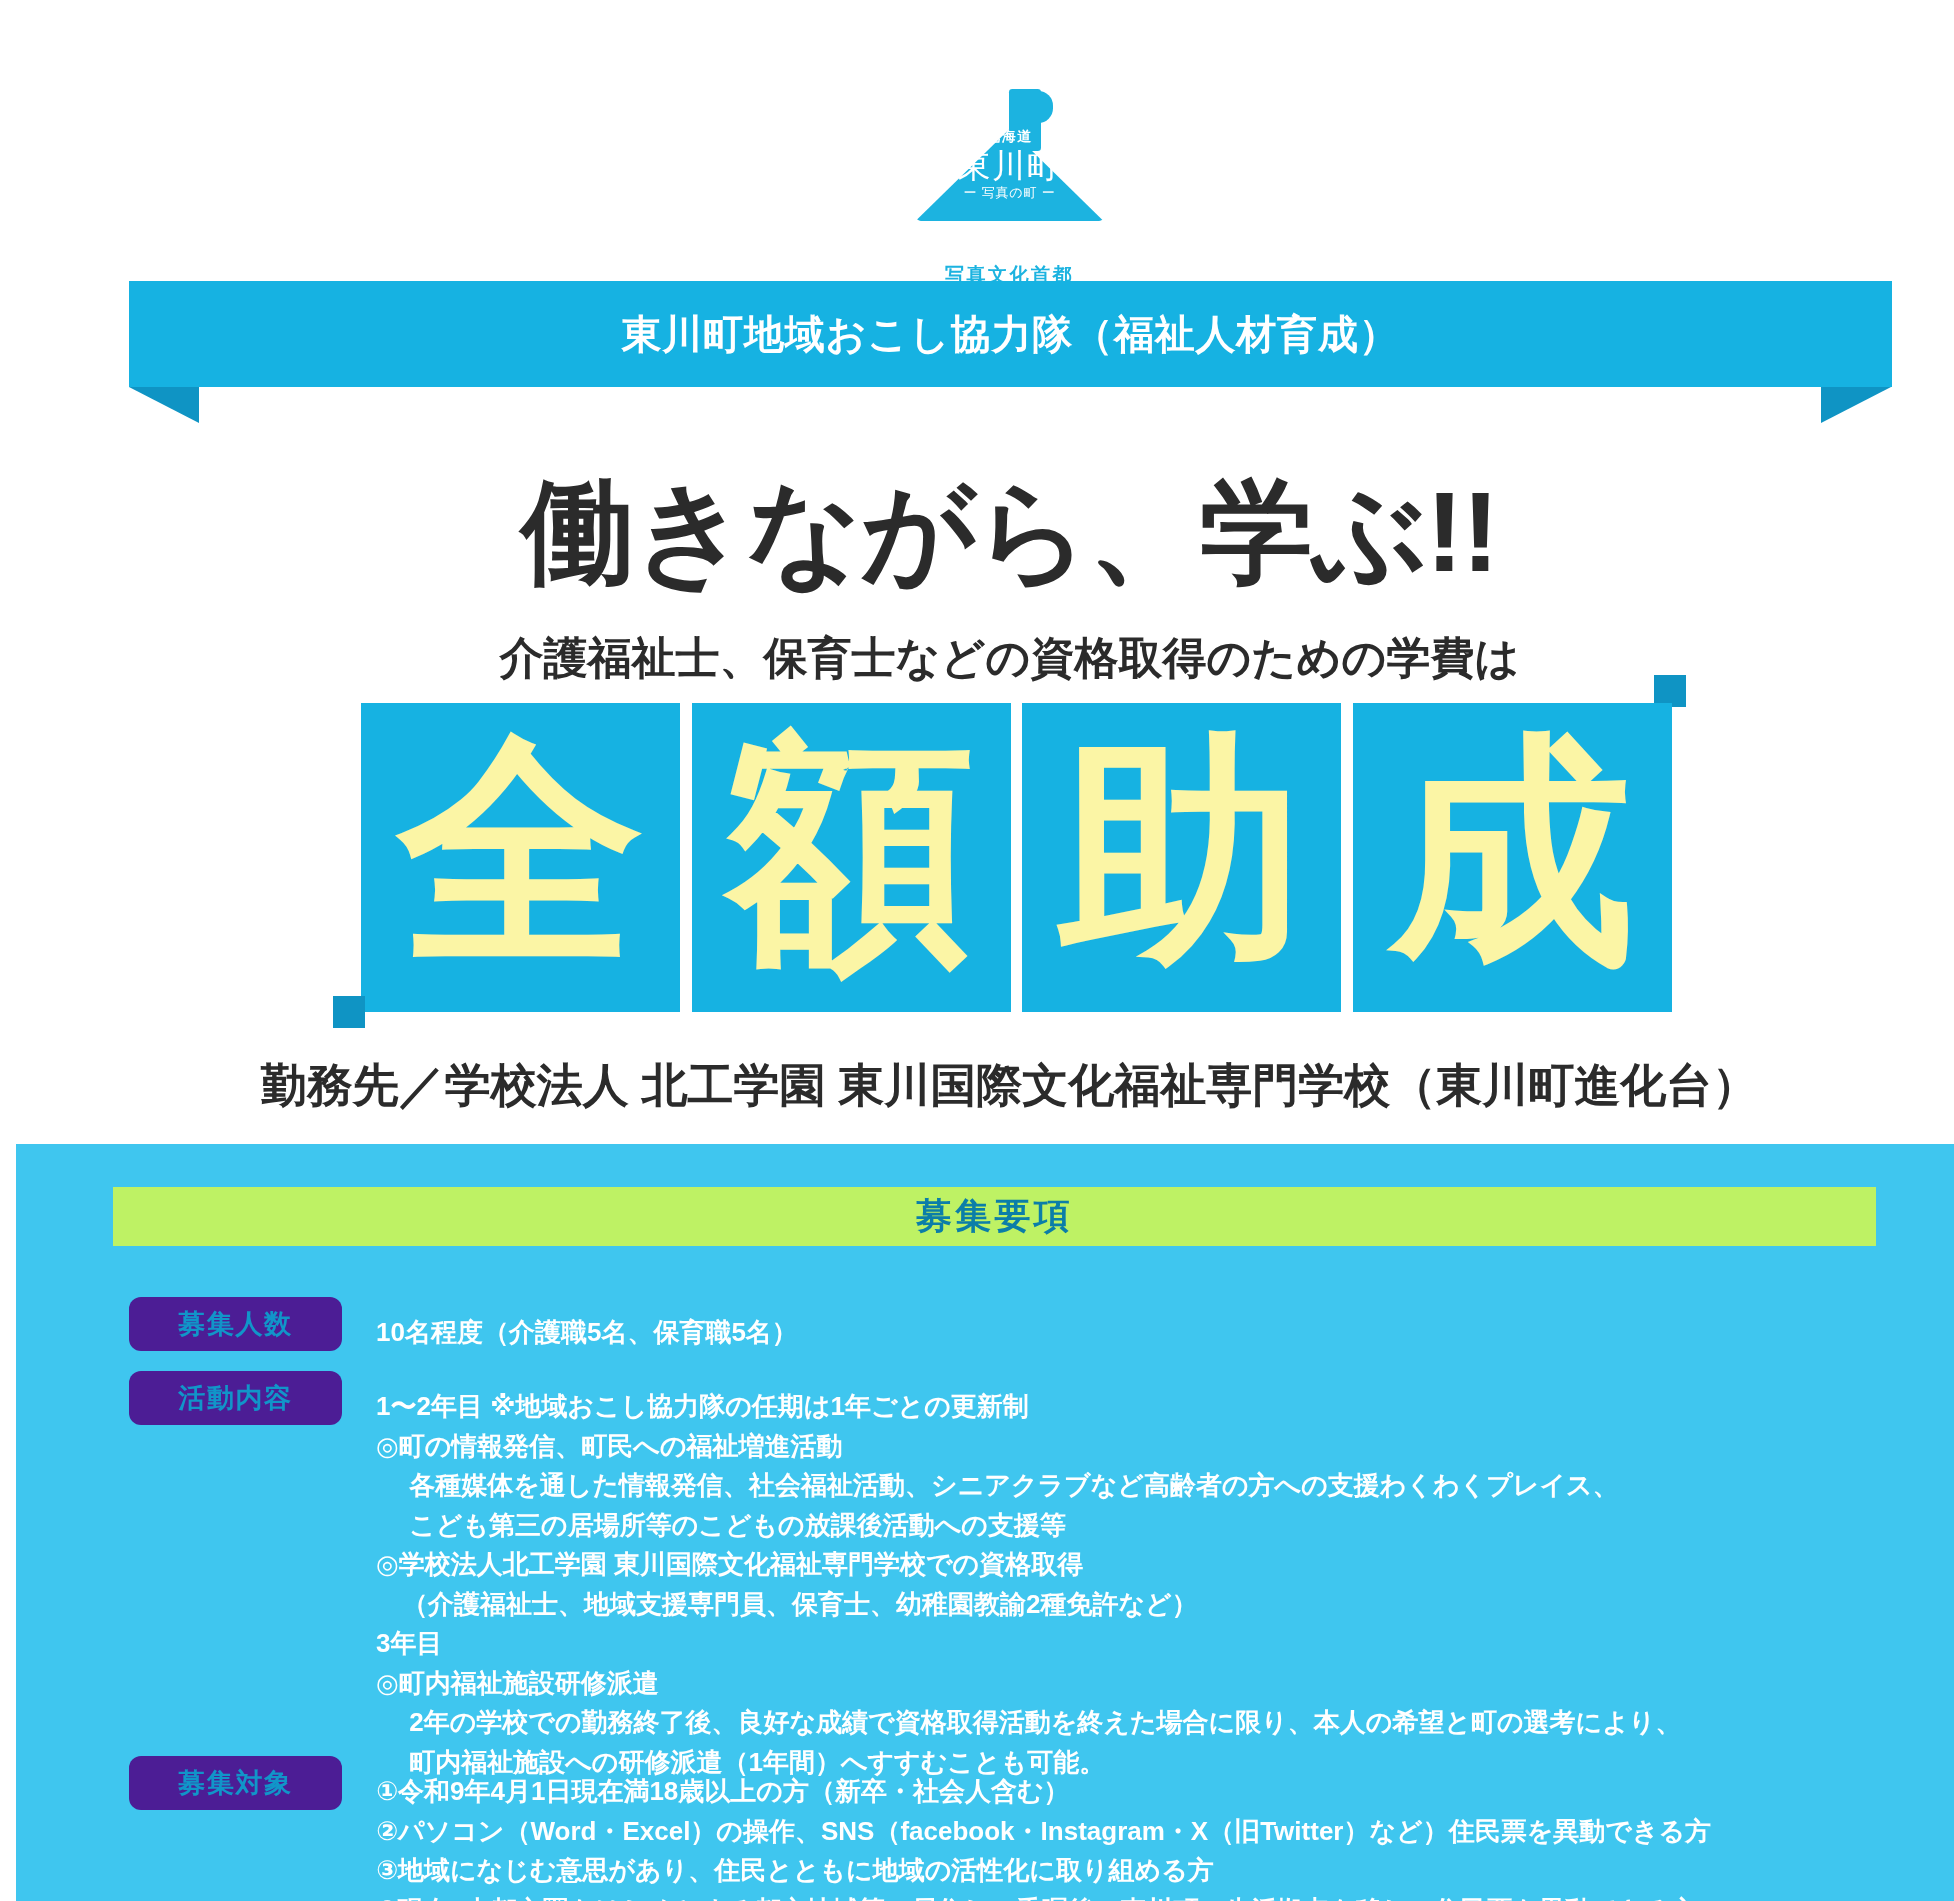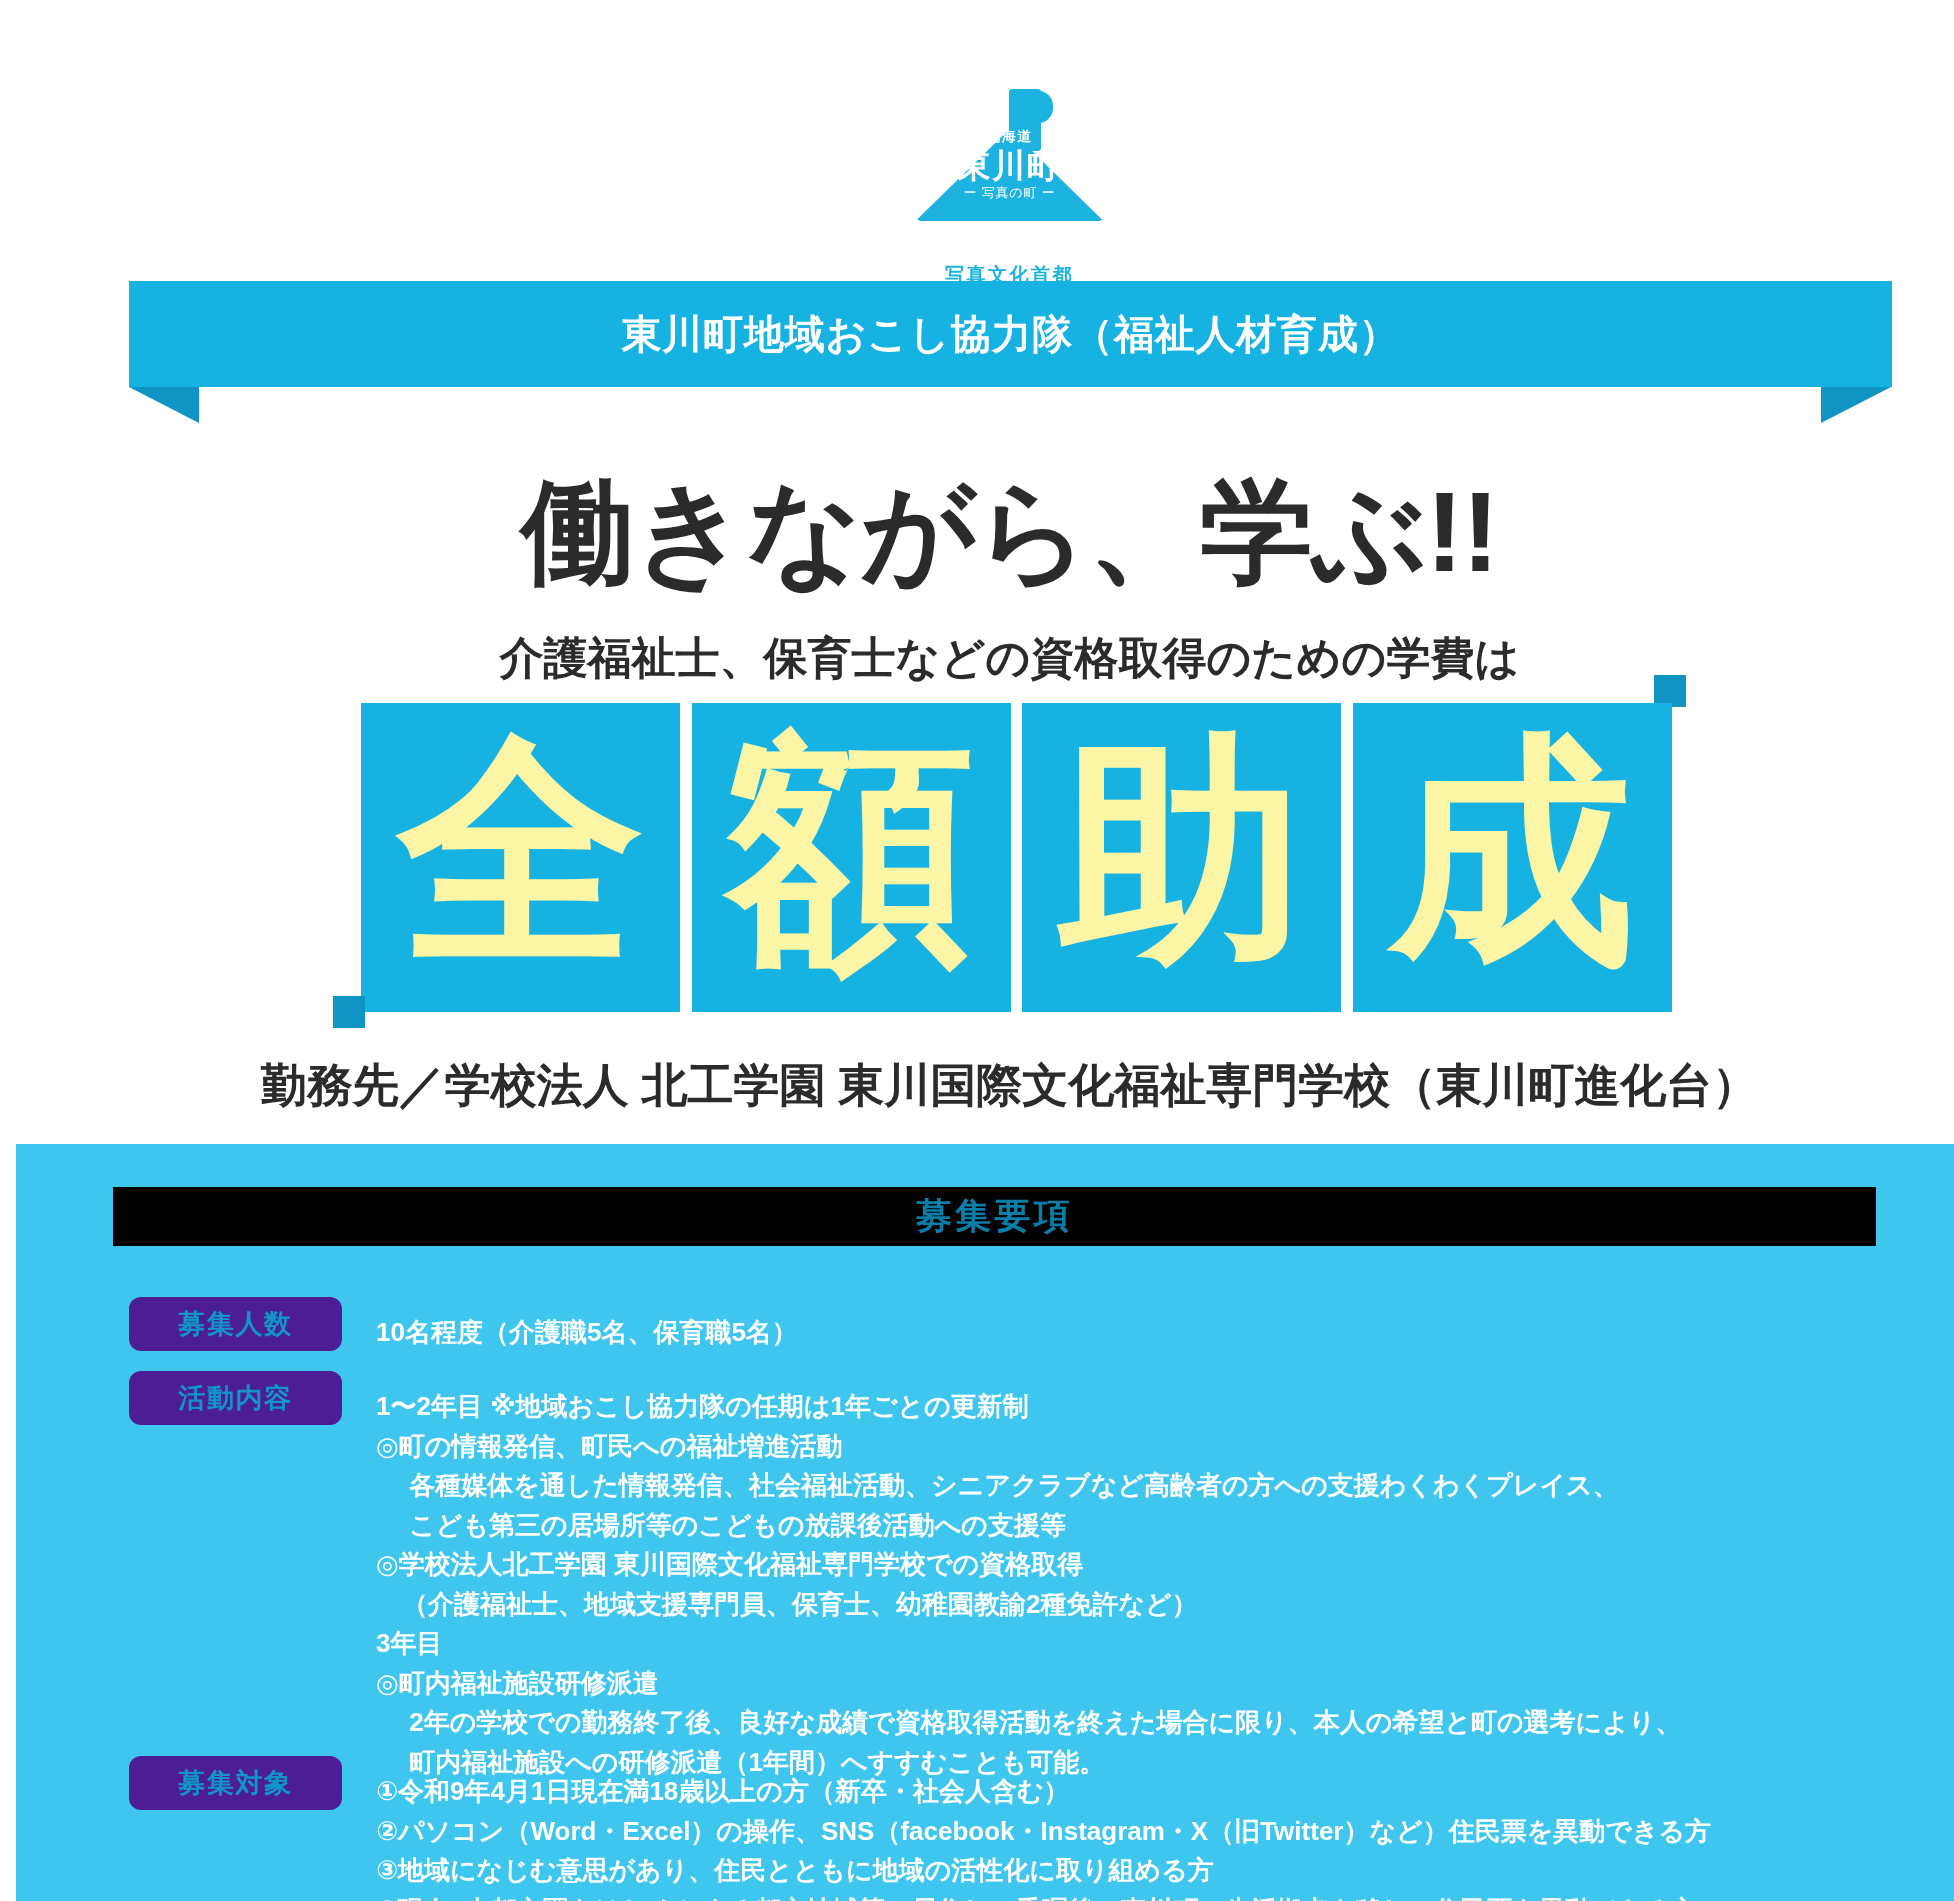--- a/index.html
+++ b/index.html
@@ -54,21 +54,21 @@
     position: absolute;
     top: 23px; left: 0; width: 188px;
     text-align: center;
     font-size: 14px; letter-spacing: 1.6px;
     color: #ffffff; font-weight: bold;
   }
   .logo-name {
     position: absolute;
     top: 39px; left: 0; width: 188px;
     text-align: center;
-    font-size: 33px; font-weight: bold;
+    font-size: 33px; font-weight: normal;
     color: #ffffff; letter-spacing: 1.6px;
   }
   .logo-sub {
     position: absolute;
     top: 79px; left: 0; width: 188px;
     text-align: center;
     font-size: 13px; color: #ffffff; letter-spacing: 0.8px;
   }
   .logo-caption {
     margin-top: 1.6px;
@@ -174,21 +174,21 @@
   .bottom-section {
     position: absolute;
     top: 1128px; left: 0;
     width: 1955px; height: 774px;
     background: #3fc6ef;
   }
   .section-bar {
     position: absolute;
     top: 43px; left: 97px;
     width: 1763px; height: 59px;
-    background: #000000;
+    background: #bef264;
     display: flex; align-items: center; justify-content: center;
   }
   .section-bar span {
     font-size: 36px; font-weight: bold; color: #0b7ea8;
     letter-spacing: 3.3px;
   }
 
   .row { position: absolute; left: 97px; width: 1768px; display: flex; }
   .row-label {
     flex: 0 0 213px;

